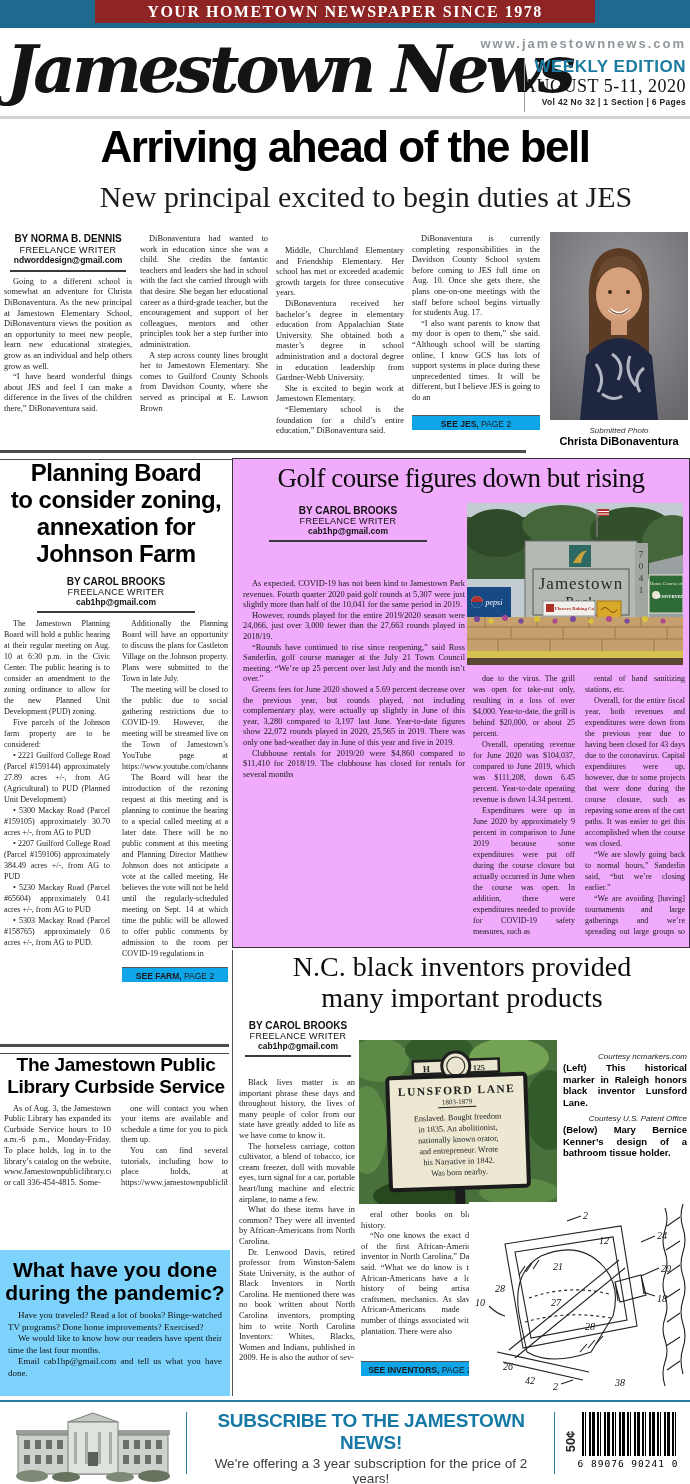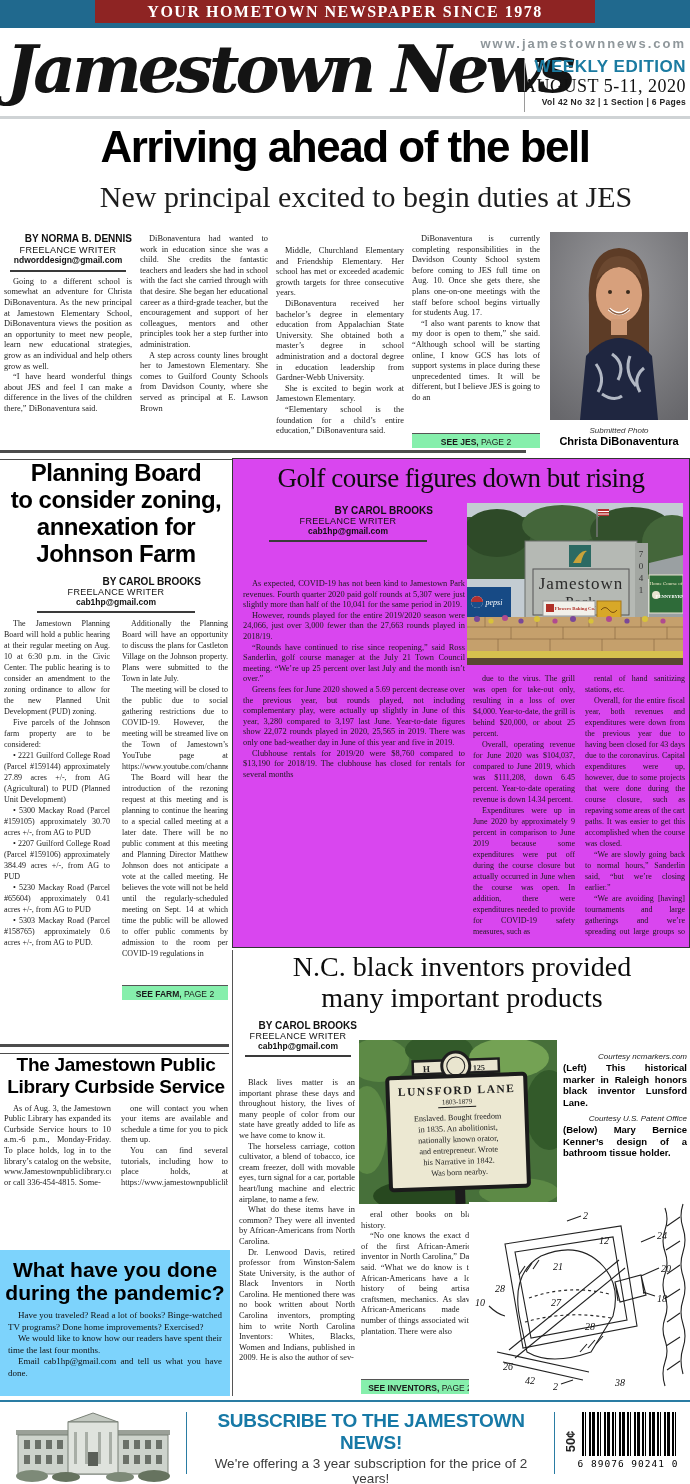--- a/index.html
+++ b/index.html
@@ -24,46 +24,46 @@
   .mh-vol{position:absolute;right:4px;top:97px;font-family:"Liberation Sans",sans-serif;font-weight:bold;
         font-size:8.5px;color:#222;letter-spacing:.3px;}
   .mh-rule{position:absolute;left:0;top:116px;width:690px;height:3px;background:#cfd3d5;}
   
   .lead-headline{position:absolute;left:0;top:122px;width:690px;text-align:center;
         font-family:"Liberation Sans",sans-serif;font-weight:bold;font-size:44px;letter-spacing:-1.5px;color:#000;}
   .lead-subhead{position:absolute;left:0;top:180px;width:690px;text-align:center;
         font-family:"Liberation Serif",serif;font-size:30px;color:#1d1d1d;padding-left:21px;}
   
   .byline{text-align:center;font-family:"Liberation Sans",sans-serif;color:#111;}
-  .byline .b-name{font-weight:bold;font-size:10px;text-align:right;}
+  .byline .b-name{font-weight:bold;font-size:10px;}
   .byline .b-role{font-size:9px;letter-spacing:.3px;}
   .byline .b-email{font-weight:bold;font-size:8.5px;}
   .byline .b-rule{border-top:2px solid #3a3a3a;margin:4px 6px 5px 6px;}
   
   .ncol{position:absolute;text-align:justify;overflow:hidden;font-size:8.4px;line-height:10.6px;color:#1a1a1a;}
   .ncol p{margin:0;text-indent:9px;}
   .ncol.narrow{font-size:8px;line-height:11px;}
   .jump{margin-top:4px;border-top:1px solid #555;padding-top:3px;text-align:center;
         font-family:"Liberation Sans",sans-serif;font-size:8.5px;}
   .jump b{font-weight:bold;}
-  .jump-abs{position:absolute;left:0;right:0;bottom:0;background:#86efac;}
+  .jump-abs{position:absolute;left:0;right:0;bottom:18px;background:#0ea5e9;}
   
   .dbl-rule{position:absolute;height:6px;border-top:3px solid #4c4c4c;border-bottom:1px solid #4c4c4c;}
   
   .lead-photo{position:absolute;left:550px;top:232px;width:138px;}
   .photo-credit{font-family:"Liberation Sans",sans-serif;font-style:italic;font-size:8px;color:#333;
         text-align:center;margin-top:2px;}
   .photo-caption{font-family:"Liberation Sans",sans-serif;font-weight:bold;font-size:11px;color:#000;
         text-align:center;}
   
   .plan-wrap{position:absolute;left:4px;top:460px;width:224px;}
   .plan-headline{text-align:center;font-family:"Liberation Sans",sans-serif;font-weight:bold;
         font-size:24px;line-height:1.12;letter-spacing:-.5px;color:#000;}
   
-  .golf-box{position:absolute;left:232px;top:458px;width:456px;height:488px;border:1px solid #333;background:#d946ef;}
+  .golf-box{position:absolute;left:232px;top:458px;width:456px;height:488px;border:1px solid #333;background:#f0abfc;}
   .golf-headline{position:absolute;left:0;top:4px;width:100%;text-align:center;
         font-family:"Liberation Serif",serif;font-size:27px;letter-spacing:-.5px;color:#0d0d0d;}
   
   .inv-wrap{position:absolute;left:232px;top:950px;width:458px;height:446px;border-left:1px solid #555;}
   .inv-headline{position:absolute;left:0;top:2px;width:100%;text-align:center;
         font-family:"Liberation Serif",serif;font-size:28px;line-height:1.1;color:#0d0d0d;}
   .caption-block{position:absolute;left:330px;top:96px;width:124px;font-family:"Liberation Sans",sans-serif;}
   .cap-credit{font-style:italic;font-size:8px;color:#222;text-align:right;margin-top:6px;}
   .cap-text{font-weight:bold;font-size:9.5px;line-height:11.5px;color:#000;text-align:justify;margin-top:1px;}
   
@@ -280,21 +280,21 @@
       <rect y="148" width="216" height="7" fill="#d6c14e"></rect>
       <rect y="155" width="216" height="7" fill="#5a4632"></rect>
     </svg>
 
     <div class="ncol" style="left:10px;top:120px;width:222px;height:360px;">
       <div>
           <p>As expected, COVID-19 has not been kind to Jamestown Park revenues. Fourth quarter 2020 paid golf rounds at 5,307 were just slightly more than half of the 10,041 for the same period in 2019.</p>
           <p>However, rounds played for the entire 2019/2020 season were 24,066, just over 3,000 fewer than the 27,663 rounds played in 2018/19.</p>
           <p>“Rounds have continued to rise since reopening,” said Ross Sanderlin, golf course manager at the July 21 Town Council meeting. “We’re up 25 percent over last July and the month isn’t over.”</p>
           <p>Greens fees for June 2020 showed a 5.69 percent decrease over the previous year, but rounds played, not including complementary play, were actually up slightly in June of this year, 3,280 compared to 3,197 last June. Year-to-date figures show 22,072 rounds played in 2020, 25,565 in 2019. There was only one bad-weather day in June of this year and five in 2019.</p>
-          <p>Clubhouse rentals for 2019/20 were $8,760 compared to $13,190 for 2018/19. The clubhouse has closed for rentals for several months</p>
+          <p>Clubhouse rentals for 2019/20 were $4,860 compared to $11,410 for 2018/19. The clubhouse has closed for rentals for several months</p>
         </div>
     </div>
     <div class="ncol narrow" style="left:240px;top:214px;width:102px;height:266px;">
       <div>
           <p>due to the virus. The grill was open for take-out only, resulting in a loss of over $4,000. Year-to-date, the grill is behind $20,000, or about 25 percent.</p>
           <p>Overall, operating revenue for June 2020 was $104,037, compared to June 2019, which was $111,208, down 6.45 percent. Year-to-date operating revenue is down 14.34 percent.</p>
           <p>Expenditures were up in June 2020 by approximately 9 percent in comparison to June 2019 because some expenditures were put off during the course closure but actually occurred in June when the course was open. In addition, there were expenditures needed to provide for COVID-19 safety measures, such as</p>
         </div>
     </div>
     <div class="ncol narrow" style="left:352px;top:214px;width:100px;height:266px;">

